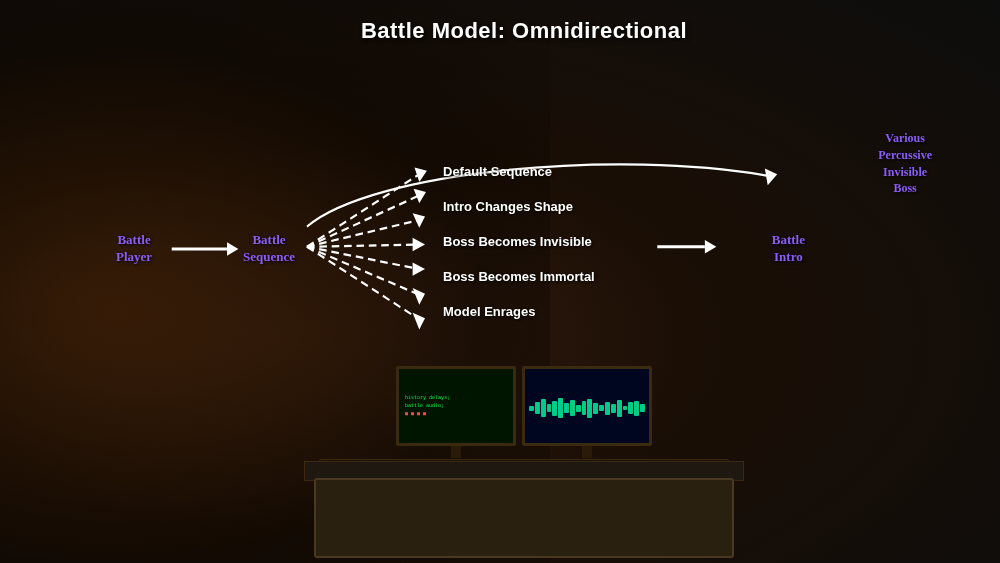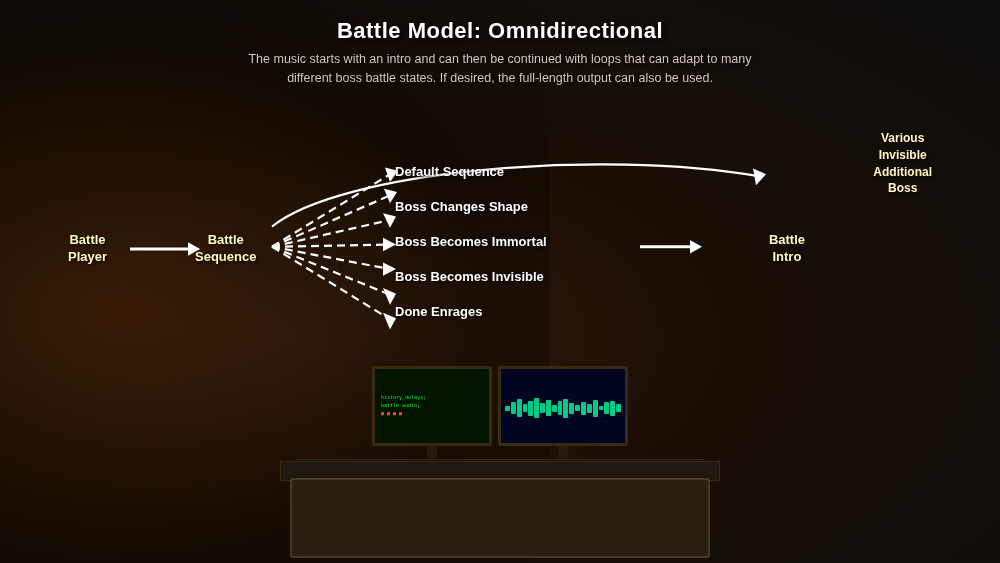--- a/index.html
+++ b/index.html
@@ -29,20 +29,21 @@
       width: 55%;
       height: 100%;
       background: radial-gradient(ellipse at 20% 55%, rgba(60,30,5,0.7) 0%, rgba(10,5,0,0.5) 60%, transparent 100%);
       z-index: 1;
     }
 
     .content {
       position: absolute;
       inset: 0;
       z-index: 2;
+      margin-left: 48px;
     }
 
     
     .title-area {
       text-align: center;
       padding: 18px 20px 10px;
     }
 
     .main-title {
       color: #ffffff;
@@ -76,26 +77,27 @@
     
     .battle-intro {
       position: absolute;
       left: 68px;
       top: 50%;
       transform: translateY(-50%);
       text-align: center;
     }
 
     .node-label {
-      color: #fef9c3;
+      color: #8b5cf6;
       font-weight: 900;
       font-size: 13px;
       line-height: 1.3;
       text-shadow: 1px 1px 3px rgba(0,0,0,0.9);
       white-space: nowrap;
+      font-family: Liberation Serif, serif;
     }
 
     
     .battle-started {
       position: absolute;
       left: 195px;
       top: 50%;
       transform: translateY(-50%);
       text-align: center;
     }
@@ -285,21 +287,20 @@
 </head>
 <body>
 
 <div class="bg"></div>
 <div class="creature-overlay"></div>
 
 <div class="content">
 
   <div class="title-area">
     <div class="main-title">Battle Model: Omnidirectional</div>
-    <div class="subtitle">The music starts with an intro and can then be continued with loops that can adapt to many different boss battle states. If desired, the full-length output can also be used.</div>
   </div>
 
   <div class="diagram">
 
     <svg class="arrows-svg" viewBox="0 0 1000 240" preserveAspectRatio="none">
 
       <line x1="130" y1="120" x2="188" y2="120" stroke="white" stroke-width="2.5"></line>
       <polygon points="188,114 200,120 188,126" fill="white"></polygon>
 
       <line x1="272" y1="118" x2="390" y2="53" stroke="white" stroke-width="2" stroke-dasharray="8,5"></line>
@@ -339,38 +340,38 @@
 
     <div class="battle-started">
       <div class="node-label">
         <span>Battle</span><br>
         <span>Sequence</span>
       </div>
     </div>
 
     <div class="states-list">
       <div class="state-item">Default Sequence</div>
-      <div class="state-item">Boss Changes Shape</div>
+      <div class="state-item">Intro Changes Shape</div>
+      <div class="state-item">Boss Becomes Invisible</div>
       <div class="state-item">Boss Becomes Immortal</div>
-      <div class="state-item">Boss Becomes Invisible</div>
-      <div class="state-item">Done Enrages</div>
+      <div class="state-item">Model Enrages</div>
     </div>
 
     <div class="battle-outro">
       <div class="node-label">
         <span>Battle</span><br>
         <span>Intro</span>
       </div>
     </div>
 
     <div class="various-loops">
       <div class="node-label">
         <span>Various</span><br>
+        <span>Percussive</span><br>
         <span>Invisible</span><br>
-        <span>Additional</span><br>
         <span>Boss</span>
       </div>
     </div>
 
   </div>
 
   <div class="equipment">
 
     <div class="monitors-row">
 

